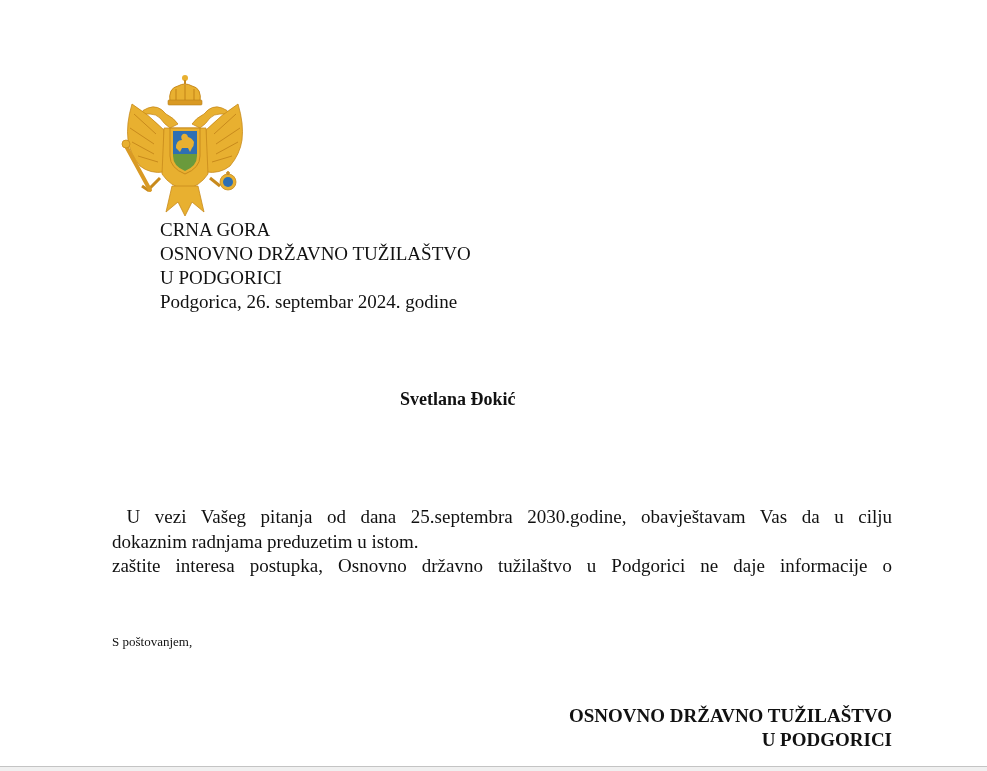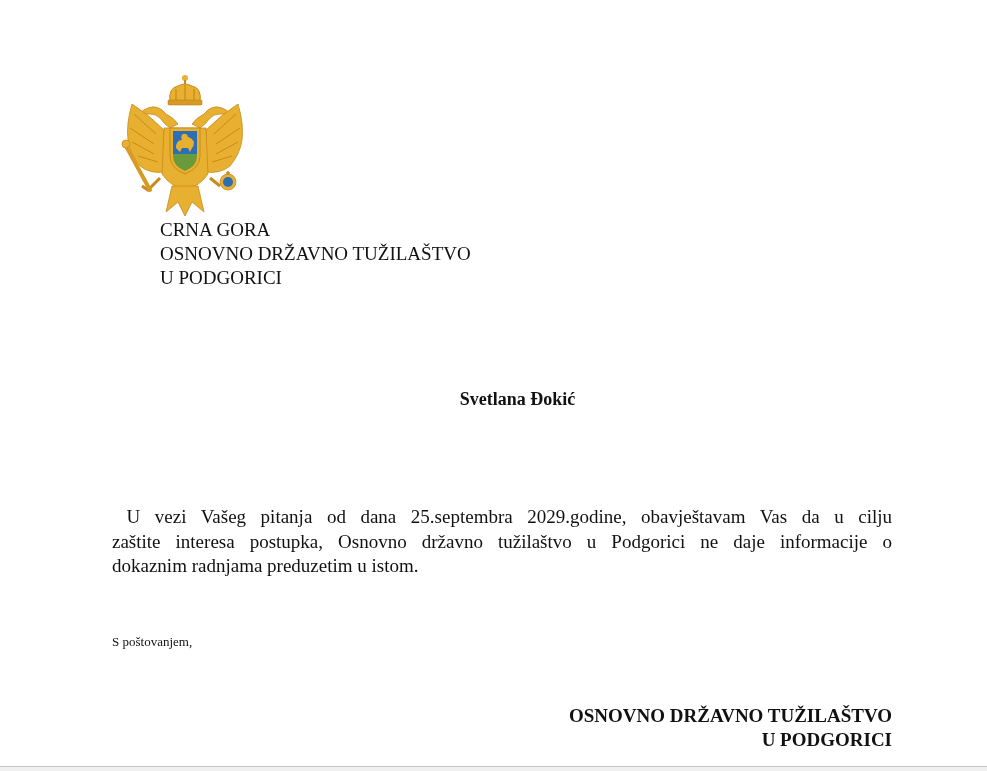--- a/index.html
+++ b/index.html
@@ -53,21 +53,21 @@
       font-size: 19px;
       line-height: 24px;
       margin-left: 48px;
     }
     .header-block div { white-space: nowrap; }
     .recipient {
       position: absolute;
       left: 400px;
       width: 235px;
       top: 388px;
-      text-align: center;
+      text-align: left;
       font-weight: bold;
       font-size: 18px;
       line-height: 23px;
     }
     .body-text {
       position: absolute;
       left: 112px;
       top: 505px;
       width: 780px;
       font-size: 19px;
@@ -140,30 +140,31 @@
     <path d="M53 57 L77 57 L77 80 L53 80 Z" fill="#2e6fb3"></path>
     <path d="M53 80 L77 80 L77 82 Q77 92 65 97 Q53 92 53 82 Z" fill="#6a9a3c"></path>
 
     <path d="M56 74 Q56 66 62 66 Q60 62 63 60 Q67 59 68 63 Q72 64 74 68 Q74 72 72 74 L70 78 L68 74 L62 74 L60 78 Z" fill="#e8b030"></path>
   </svg>
 
   <div class="header-block">
     <div>CRNA GORA</div>
     <div>OSNOVNO DRŽAVNO TUŽILAŠTVO</div>
     <div>U PODGORICI</div>
+    <div>Podgorica, 26. septembar 2024. godine</div>
   </div>
 
   <div class="recipient">
     <div>Svetlana Đokić</div>
   </div>
 
   <div class="body-text">
-    <span class="line" style="white-space: pre;"> U vezi Vašeg pitanja od dana 25.septembra 2029.godine, obavještavam Vas da u cilju</span>
+    <span class="line" style="white-space: pre;"> U vezi Vašeg pitanja od dana 25.septembra 2030.godine, obavještavam Vas da u cilju</span>
+    <span class="line last">dokaznim radnjama preduzetim u istom.</span>
     <span class="line">zaštite interesa postupka, Osnovno državno tužilaštvo u Podgorici ne daje informacije o</span>
-    <span class="line last">dokaznim radnjama preduzetim u istom.</span>
   </div>
 
   <div class="closing">S poštovanjem,</div>
 
   <div class="signature">
     <div>OSNOVNO DRŽAVNO TUŽILAŠTVO</div>
     <div>U PODGORICI</div>
   </div>
 </div>
 

